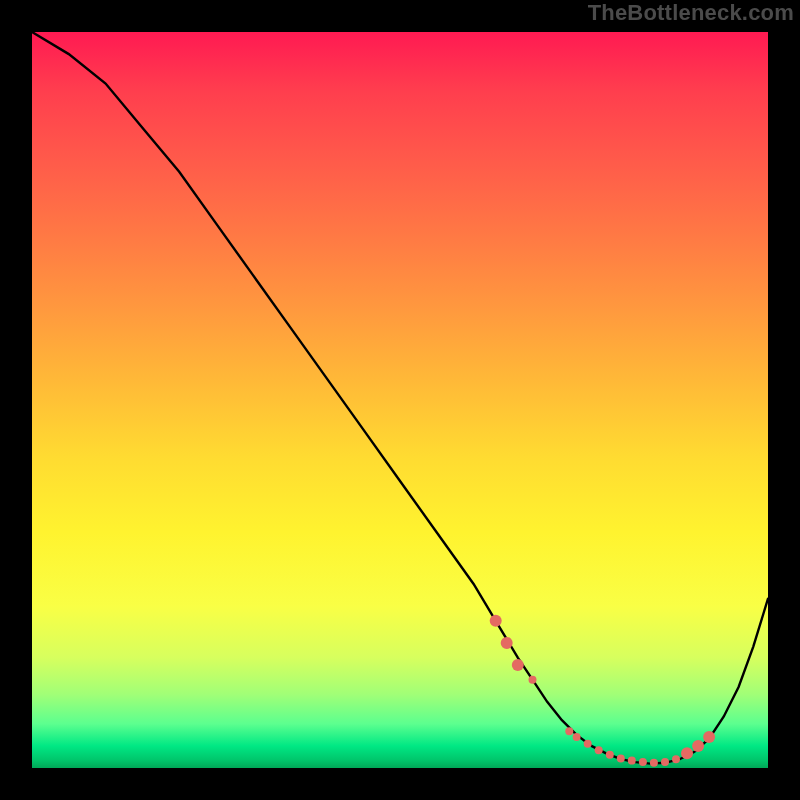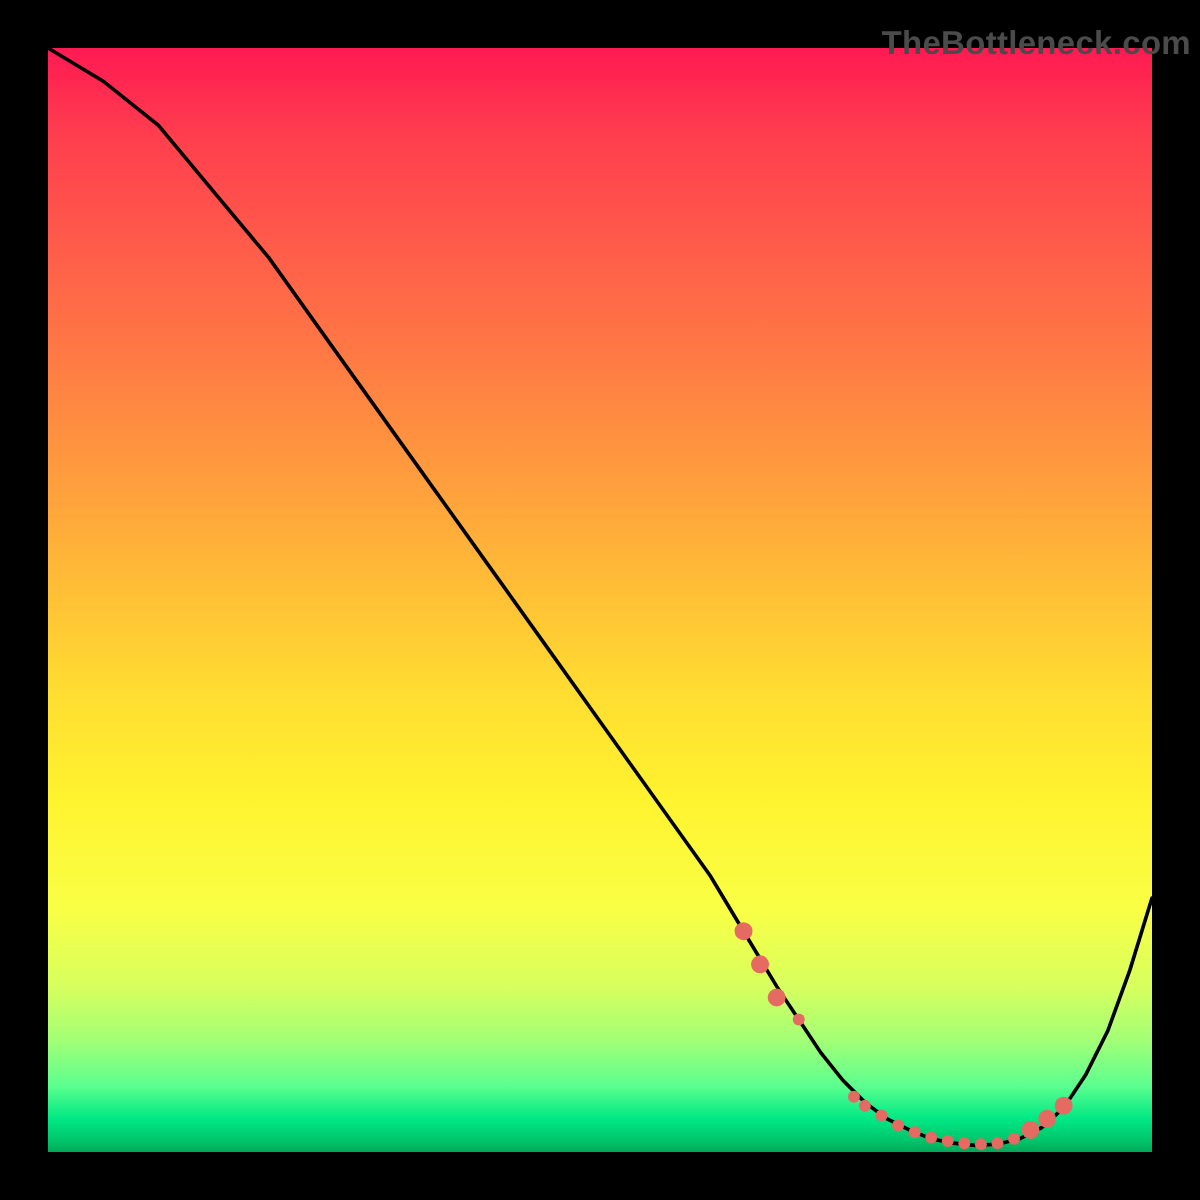--- a/index.html
+++ b/index.html
@@ -38,21 +38,21 @@
       #d7ff5e 85%,
       #a1ff77 90%,
       #5cff8f 94%,
       #00e884 97%,
       #00c46a 99%,
       #00a858 100%
     );
   }
   .watermark {
     position: absolute;
-    top: 16px;
+    top: 0;
     right: 6px;
     color: #4b4b4b;
     font-size: 22px;
     font-weight: 600;
     letter-spacing: 0.2px;
     pointer-events: none;
     user-select: none;
   }
   svg.curve {
     position: absolute;

